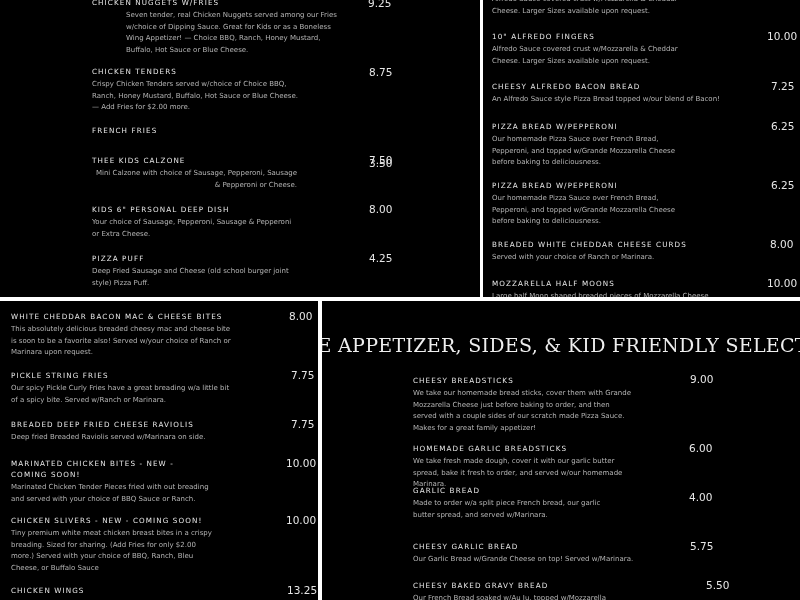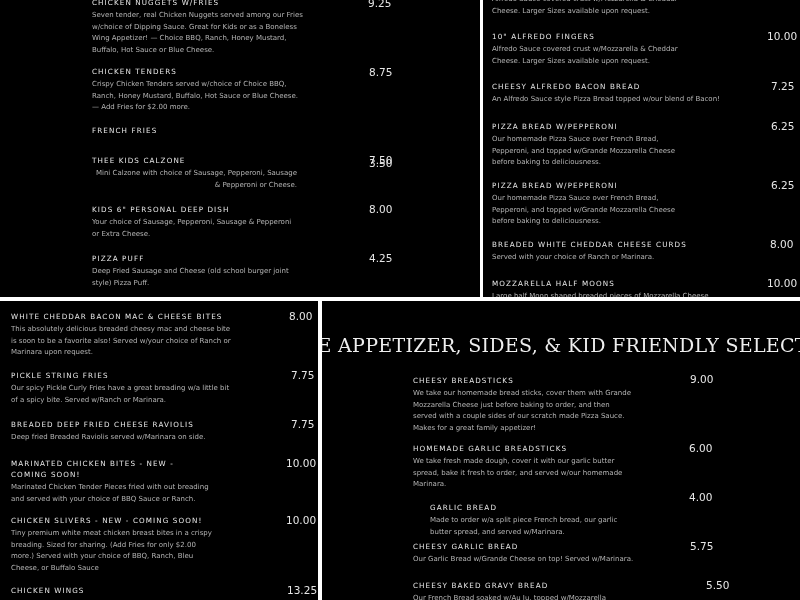--- a/index.html
+++ b/index.html
@@ -57,21 +57,21 @@
     margin: 0 13px;
     white-space: nowrap;
   }
 </style>
 </head>
 <body>
 
 <div class="panel" id="panel-tl">
   <div class="item" style="left:92px; top:-3px; width:300px;">
     <div class="item-name">Chicken Nuggets w/Fries</div>
-    <div class="item-desc" style="width:215px;">Seven tender, real Chicken Nuggets served among our Fries w/choice of Dipping Sauce. Great for Kids or as a Boneless Wing Appetizer! — Choice BBQ, Ranch, Honey Mustard, Buffalo, Hot Sauce or Blue Cheese.</div>
+    <div class="item-desc" style="width:215px;margin-left:34px;">Seven tender, real Chicken Nuggets served among our Fries w/choice of Dipping Sauce. Great for Kids or as a Boneless Wing Appetizer! — Choice BBQ, Ranch, Honey Mustard, Buffalo, Hot Sauce or Blue Cheese.</div>
   </div>
   <div class="item-price" style="left:368px; top:-3px;">9.25</div>
 
   <div class="item" style="left:92px; top:66px; width:300px;">
     <div class="item-name">Chicken Tenders</div>
     <div class="item-desc" style="width:215px;">Crispy Chicken Tenders served w/choice of Choice BBQ, Ranch, Honey Mustard,  Buffalo, Hot Sauce or Blue Cheese.   — Add Fries for $2.00 more.</div>
   </div>
   <div class="item-price" style="left:369px; top:66px;">8.75</div>
 
   <div class="item" style="left:92px; top:125px; width:308px;">
@@ -187,21 +187,21 @@
     <div class="item-desc" style="width:218px;">We take our homemade bread sticks, cover them with Grande Mozzarella Cheese just before baking to order, and then served with a couple sides of our scratch made Pizza Sauce. Makes for a great family appetizer!</div>
   </div>
   <div class="item-price" style="left:368px; top:72px;">9.00</div>
 
   <div class="item" style="left:91px; top:142px; width:260px;">
     <div class="item-name">Homemade Garlic Breadsticks</div>
     <div class="item-desc" style="width:222px;">We take fresh made dough, cover it with our garlic butter spread, bake it fresh to order, and served w/our homemade Marinara.</div>
   </div>
   <div class="item-price" style="left:367px; top:141px;">6.00</div>
 
-  <div class="item" style="left:91px; top:201px; width:260px;margin-left:17px;">
+  <div class="item" style="left:91px; top:184px; width:260px;">
     <div class="item-name">Garlic Bread</div>
     <div class="item-desc" style="width:210px;">Made to order w/a split piece French bread, our garlic butter spread, and served w/Marinara.</div>
   </div>
   <div class="item-price" style="left:367px; top:190px;">4.00</div>
 
   <div class="item" style="left:91px; top:240px; width:260px;">
     <div class="item-name">Cheesy Garlic Bread</div>
     <div class="item-desc" style="width:230px;"> Our Garlic Bread w/Grande Cheese on top! Served w/Marinara.</div>
   </div>
   <div class="item-price" style="left:368px; top:239px;">5.75</div>

